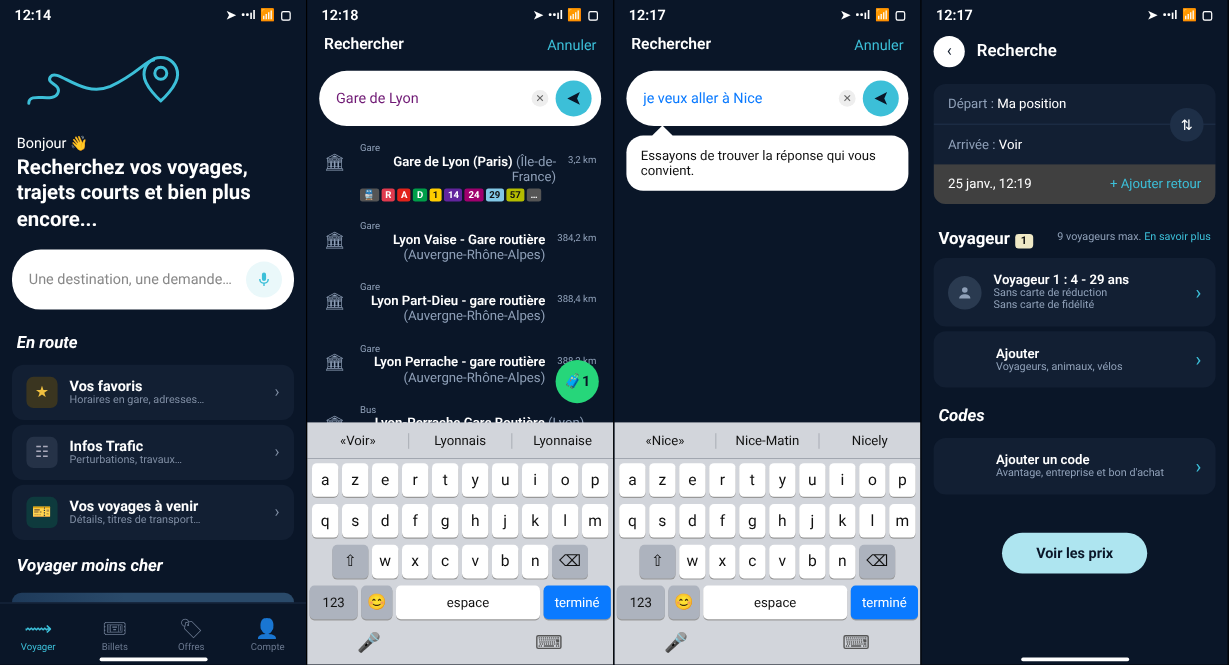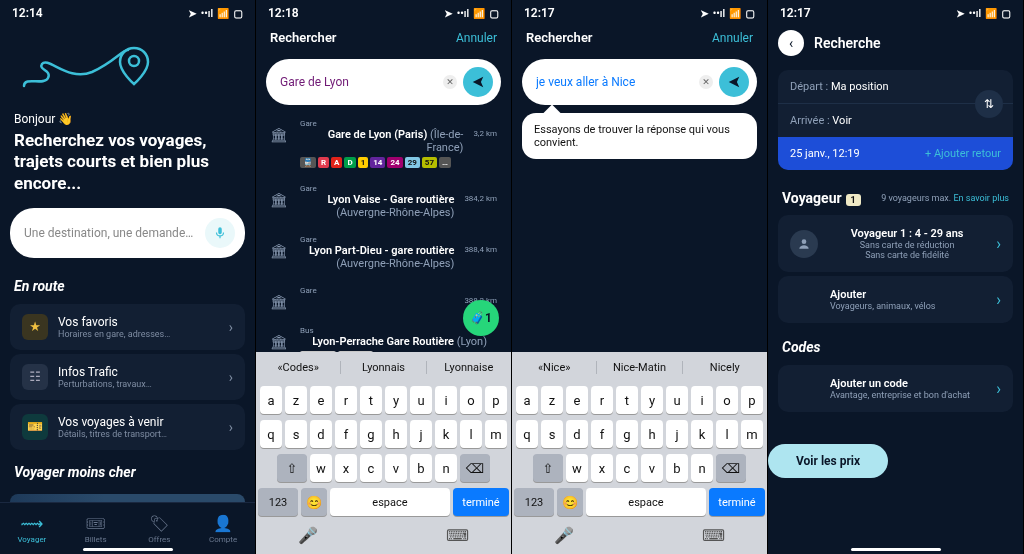--- a/index.html
+++ b/index.html
@@ -24,21 +24,21 @@
   .big-search { margin: 4px 10px 14px; background:#fff; border-radius: 24px; display:flex; align-items:center; padding:10px 10px 10px 14px; }
   .big-search span { flex:1; color:#888; font-size:12px; }
   .mic { width:30px; height:30px; border-radius:50%; background:#eaf8fa; display:flex; align-items:center; justify-content:center; color:#3cbfd8;}
   .section-h { padding: 6px 14px; font-size: 14px; font-weight:700;font-style:italic; }
   .card { margin: 4px 10px; background:#121f33; border-radius:10px; display:flex; align-items:center; padding:10px 12px; gap:10px; }
   .card .icon-sq { width:26px; height:26px; border-radius:6px; display:flex; align-items:center; justify-content:center; font-size:13px; }
   .card .icon-sq.star { background:#3a3520; color:#f0c040; }
   .card .icon-sq.traffic { background:#253247; color:#aab; }
   .card .icon-sq.trip { background:#0e3a3d; color:#2cd; }
   .card .txt { flex:1; }
-  .card .txt .t1 { font-size:12px; font-weight:400; }
+  .card .txt .t1 { font-size:12px; font-weight:700; }
   .card .txt .t2 { font-size:9px; color:#7f8da3; }
   .card .chev { color:#7f8da3; font-size:14px; }
   .promo { margin: 8px 10px 0; height: 58px; border-radius:8px; overflow:hidden; position:relative; background:linear-gradient(90deg,#1e3a5a 0%,#2a4a6a 40%); display:flex; align-items:flex-end; }
   .promo .yellow { background:#ffde3a; color:#111; font-size:11px; font-weight:700; padding:6px 10px; margin-left:60px; margin-bottom:6px; }
   .tabbar { position:absolute; bottom:0; left:0; right:0; height:52px; background:#0a1628; display:flex; border-top:1px solid #1a2840; }
   .tab { flex:1; display:flex; flex-direction:column; align-items:center; justify-content:center; font-size:8px; color:#6a788f; gap:2px; }
   .tab.active { color:#3cbfd8; }
   .tab .ticon { font-size:16px; }
   .home-ind { position:absolute; bottom:3px; left:50%; transform:translateX(-50%); width:90px; height:3px; background:#fff; border-radius:2px; }
 
@@ -73,39 +73,39 @@
   .bubble { margin:8px 10px; background:#fff; color:#111; border-radius:14px; padding:10px 12px; font-size:11px; position:relative; }
   .bubble::before { content:''; position:absolute; top:-6px; left:24px; width:12px; height:12px; background:#fff; transform:rotate(45deg); }
 
   
   .back-header { display:flex; align-items:center; gap:10px; padding:8px 10px; }
   .back-btn { width:26px; height:26px; border-radius:50%; background:#fff; color:#0a1628; display:flex; align-items:center; justify-content:center; font-size:14px; }
   .trip-box { margin:6px 10px; background:#121f33; border-radius:10px; position:relative; overflow:hidden; }
   .trip-row { padding:10px 12px; font-size:11px; }
   .trip-row .lab { color:#8fa0b8; }
   .trip-box .swap { position:absolute; right:10px; top:20px; width:28px; height:28px; border-radius:50%; background:#1e2f47; display:flex; align-items:center; justify-content:center; font-size:12px; }
-  .trip-row2 { display:flex; background:#1d4ed8;gap:34px; }
+  .trip-row2 { display:flex; background:#404040;gap:34px; }
   .trip-row2 .half { flex:1; padding:10px 12px; font-size:11px; text-align:left; }
   .trip-row2 .half.right { color:#3cbfd8; text-align:right; }
   .sec-row { display:flex; align-items:center; justify-content:space-between; padding:12px 14px 4px; }
   .sec-row .sh { font-size:14px; font-weight:700; }
   .sec-row .badge { background:#efe9c6; color:#111; font-size:9px; padding:1px 5px; border-radius:3px; font-weight:700; margin-left:4px; }
   .sec-row .info { font-size:9px; color:#8fa0b8; }
   .sec-row .info .link { color:#3cbfd8; }
   .pax-card { margin:4px 10px; background:#121f33; border-radius:10px; display:flex; align-items:center; padding:12px; gap:10px; }
   .pax-card .av { width:28px; height:28px; border-radius:50%; background:#2a3a50; display:flex; align-items:center; justify-content:center; }
-  .pax-card .pt { flex:1;text-align:center; }
+  .pax-card .pt { flex:1; }
   .pax-card .pt .p1 { font-size:11px; font-weight:600; }
   .pax-card .pt .p2 { font-size:9px; color:#8fa0b8; }
   .flat-card { margin:4px 10px; background:#121f33; border-radius:10px; padding:12px; display:flex; align-items:center; }
   .flat-card .ft { flex:1;margin-left:40px; }
   .flat-card .f1 { font-size:11px; font-weight:600; }
   .flat-card .f2 { font-size:9px; color:#8fa0b8; }
   .primary-btn { background:#aee5f0; color:#0a1628; font-size:12px; font-weight:700; padding:10px 28px; border-radius:22px; display:inline-block; }
-  .cta-wrap { text-align:left; margin-top:32px; }
+  .cta-wrap { text-align:center; margin-top:32px; }
   .ghost-link { color:#3cbfd8; font-size:10px; margin-top:10px; display:block; }
 </style>
 </head>
 <body>
 
 <div class="screen">
   <div class="status-bar">
     <span>12:14</span>
     <span class="status-right">
       <span>➤</span>
@@ -243,40 +243,41 @@
       <div class="r-cat">Gare</div>
       <div class="r-title">Lyon Part-Dieu - gare routière <span class="muted">(Auvergne-Rhône-Alpes)</span></div>
 
     </div>
     <div class="r-dist">388,4 km</div>
       </div>
       <div class="result">
     <div class="r-icon">🏛</div>
     <div class="r-body">
       <div class="r-cat">Gare</div>
+      <div class="r-title">Lyon Perrache - gare routière <span class="muted">(Auvergne-Rhône-Alpes)</span></div>
 
     </div>
     <div class="r-dist">388,2 km</div>
       </div>
       <div class="result">
     <div class="r-icon">🏛</div>
     <div class="r-body">
       <div class="r-cat">Bus</div>
       <div class="r-title">Lyon-Perrache Gare Routière <span class="muted">(Lyon)</span></div>
       <div class="pills">
             <span class="pill" style="background:#c8c8c8;color:#111">CAR010</span>
             <span class="pill" style="background:#c8c8c8;color:#111">CAR051</span>
           </div>
     </div>
     <div class="r-dist"></div>
       </div>
     </div>
   <div class="fab">🧳1</div>
   <div class="kb-sugg">
-    <div class="sug">«Codes»</div>
+    <div class="sug">«Voir»</div>
     <div class="sug">Lyonnais</div>
     <div class="sug">Lyonnaise</div>
   </div>
   <div class="keyboard" id="kb2">
       <div class="krow">
         <div class="key">a</div>
         <div class="key">z</div>
         <div class="key">e</div>
         <div class="key">r</div>
         <div class="key">t</div>

